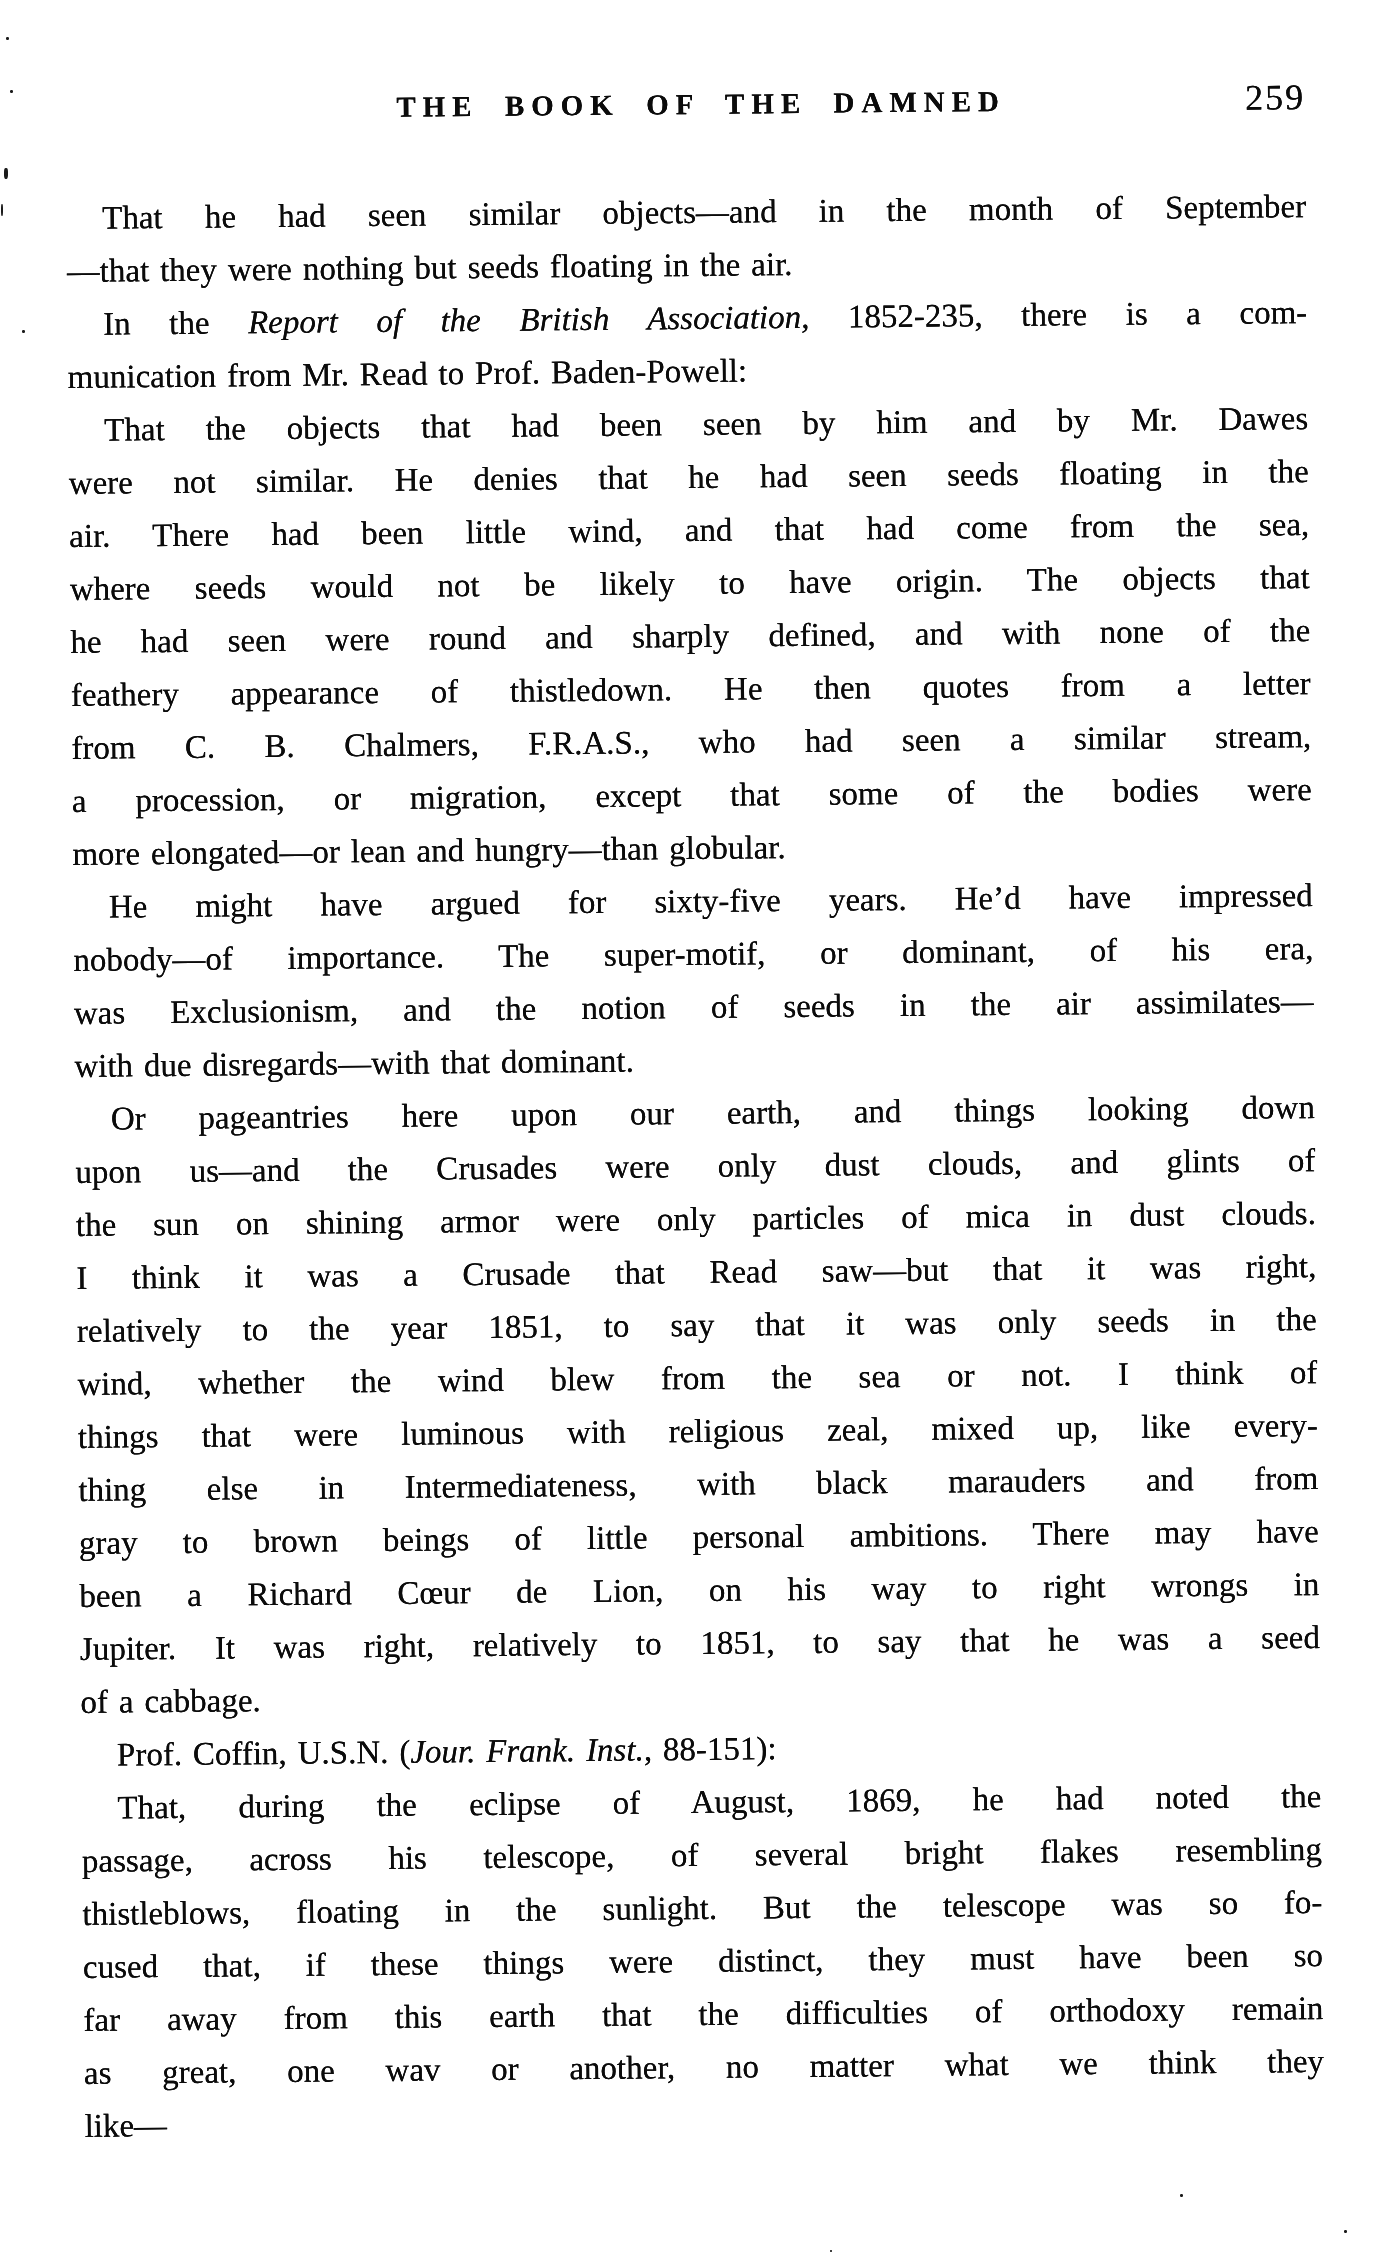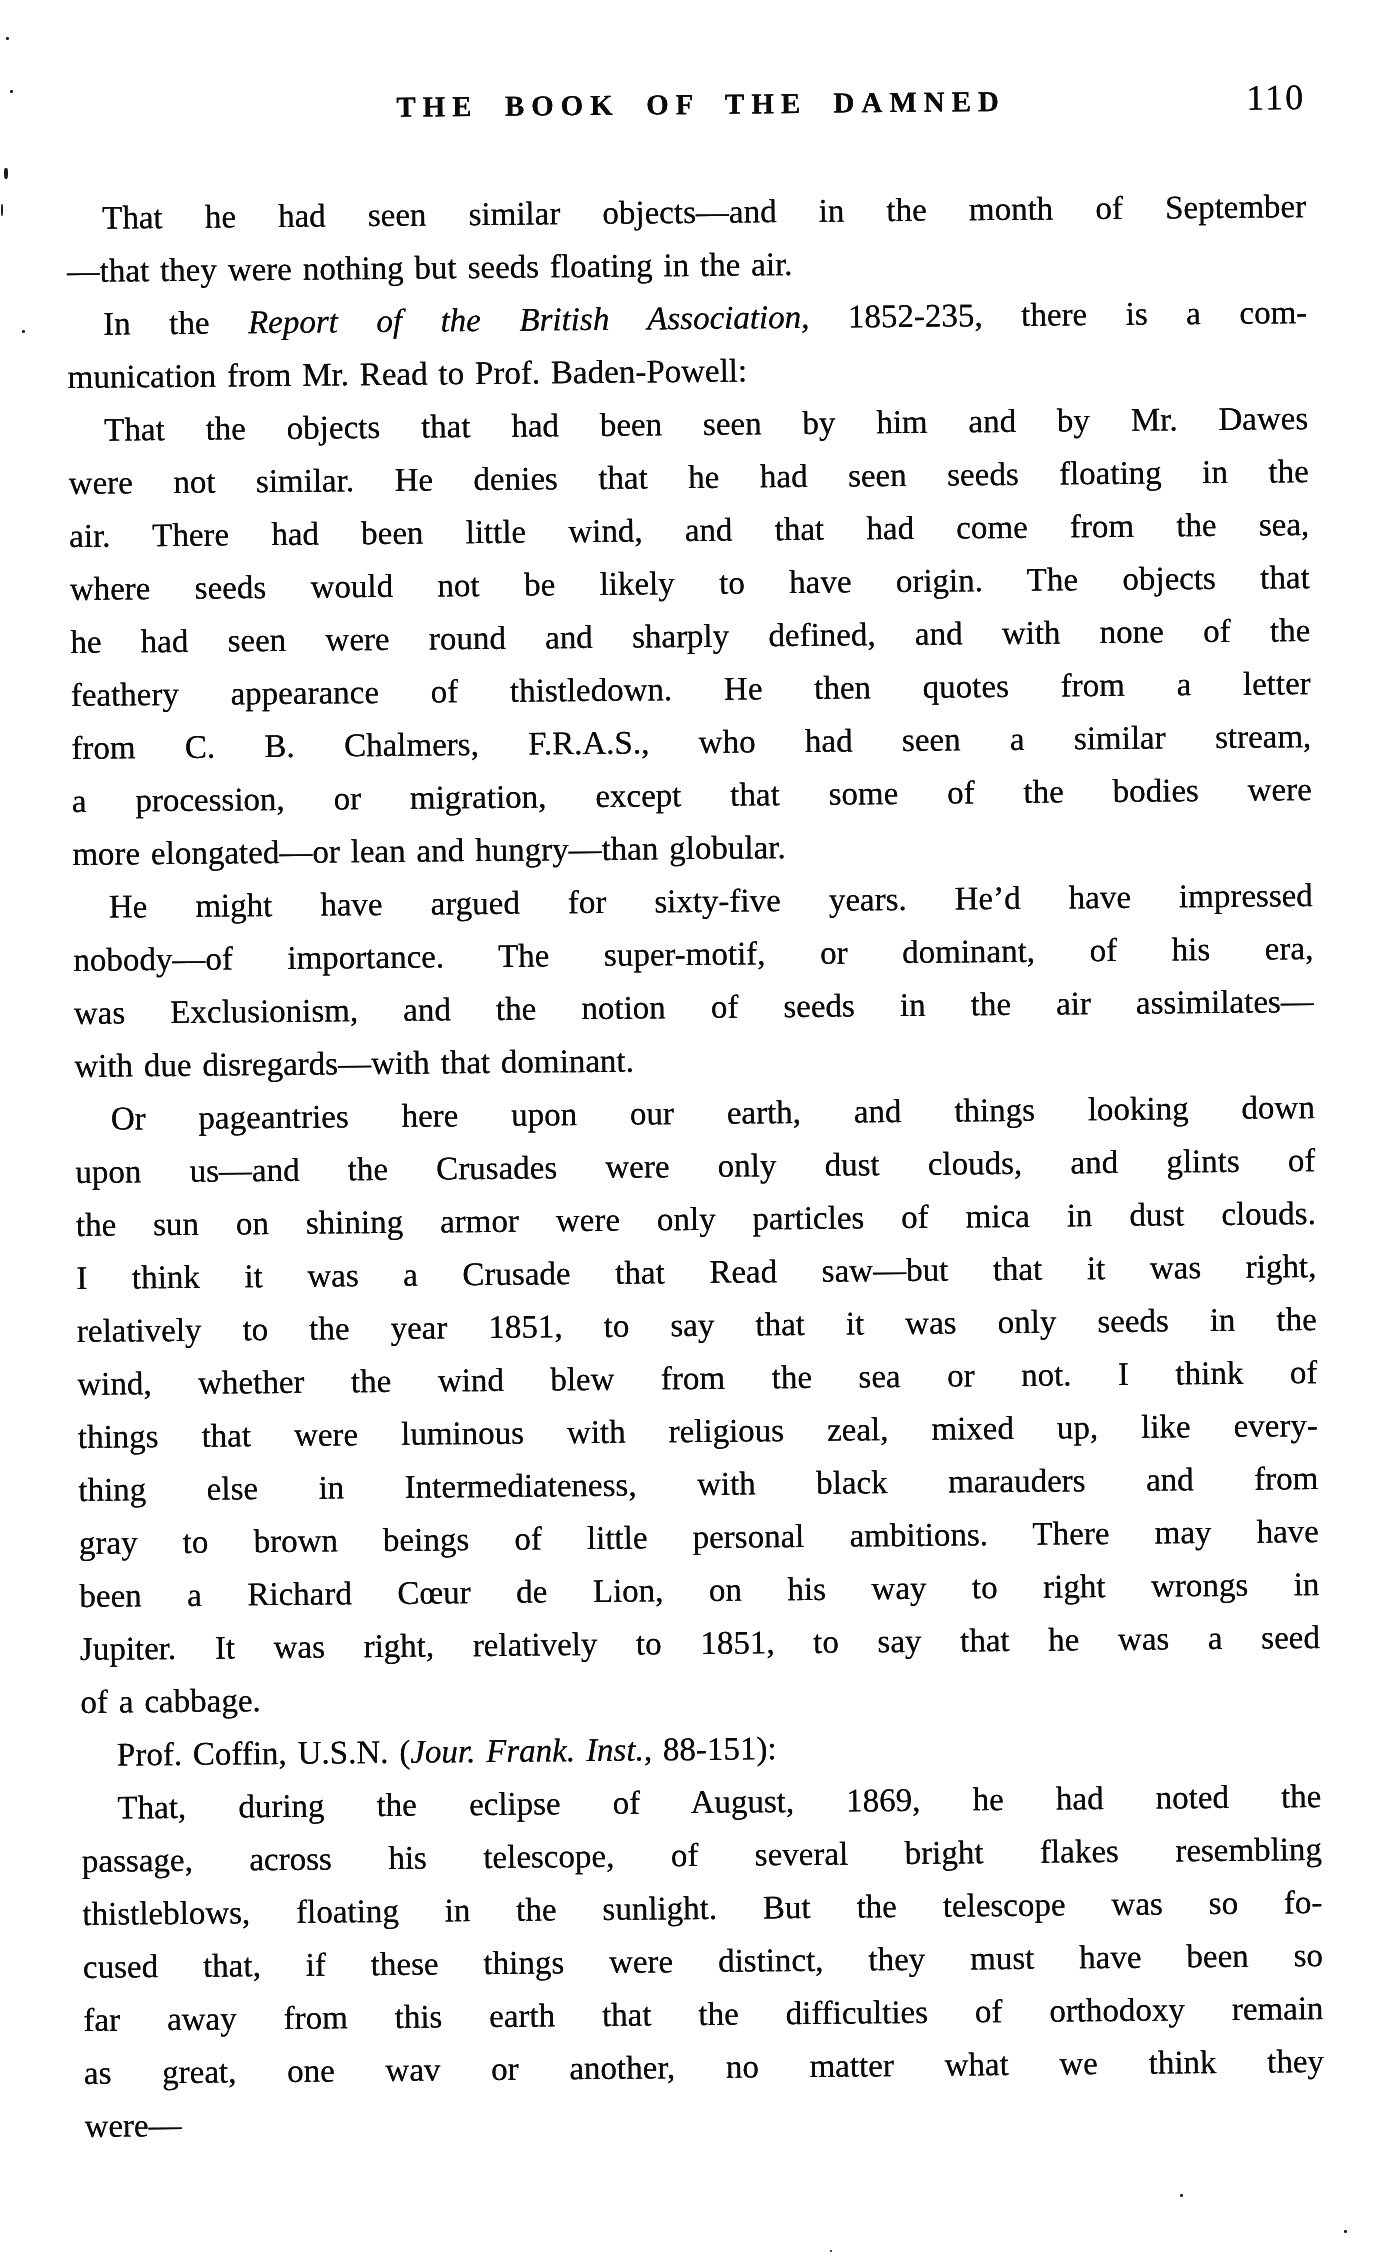--- a/index.html
+++ b/index.html
@@ -83,21 +83,21 @@
 <div class="speck" style="left:4px;  top:168px;  width:4px; height:11px;"></div>
 <div class="speck" style="left:1px;  top:204px;  width:2px; height:12px;"></div>
 <div class="speck" style="left:22px; top:330px;  width:3px; height:3px;"></div>
 <div class="speck" style="left:1180px; top:2194px; width:3px; height:3px;"></div>
 <div class="speck" style="left:1344px; top:2230px; width:3px; height:3px;"></div>
 <div class="speck" style="left:830px; top:2250px; width:2px; height:2px;"></div>
 
 <div class="page-sheet">
   <div class="running-head">
     <div class="running-title">THE BOOK OF THE DAMNED</div>
-    <div class="folio">110</div>
+    <div class="folio">259</div>
   </div>
   <div class="page-body">
       <div class="paragraph">
         <div class="line j indent"><span>That he had seen similar objects—and in the month of September</span></div>
         <div class="line"><span>—that they were nothing but seeds floating in the air.</span></div>
       </div>
       <div class="paragraph">
         <div class="line j indent"><span>In the </span><span class="it">Report of the British Association,</span><span> 1852-235, there is a com-</span></div>
         <div class="line"><span>munication from Mr. Read to Prof. Baden-Powell:</span></div>
       </div>
@@ -135,16 +135,16 @@
       <div class="paragraph">
         <div class="line indent"><span>Prof. Coffin, U.S.N. (</span><span class="it">Jour. Frank. Inst.</span><span>, 88-151):</span></div>
       </div>
       <div class="paragraph">
         <div class="line j indent"><span>That, during the eclipse of August, 1869, he had noted the</span></div>
         <div class="line j"><span>passage, across his telescope, of several bright flakes resembling</span></div>
         <div class="line j"><span>thistleblows, floating in the sunlight. But the telescope was so fo-</span></div>
         <div class="line j"><span>cused that, if these things were distinct, they must have been so</span></div>
         <div class="line j"><span>far away from this earth that the difficulties of orthodoxy remain</span></div>
         <div class="line j"><span>as great, one wav or another, no matter what we think they</span></div>
-        <div class="line"><span>were—</span></div>
+        <div class="line"><span>like—</span></div>
       </div>
     </div>
 </div>
 
 </body></html>

